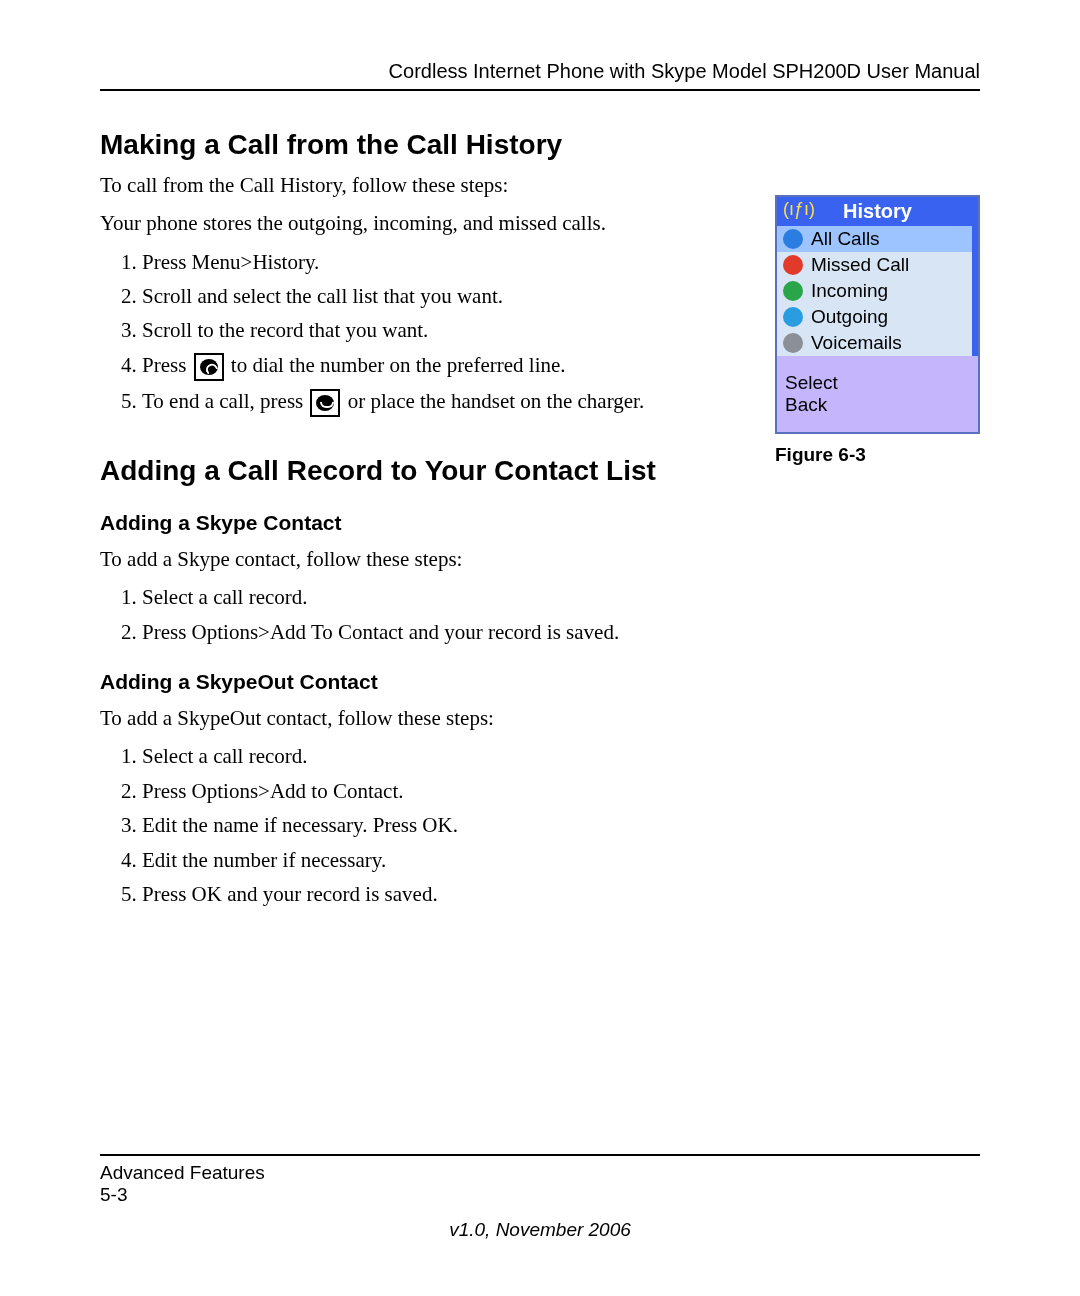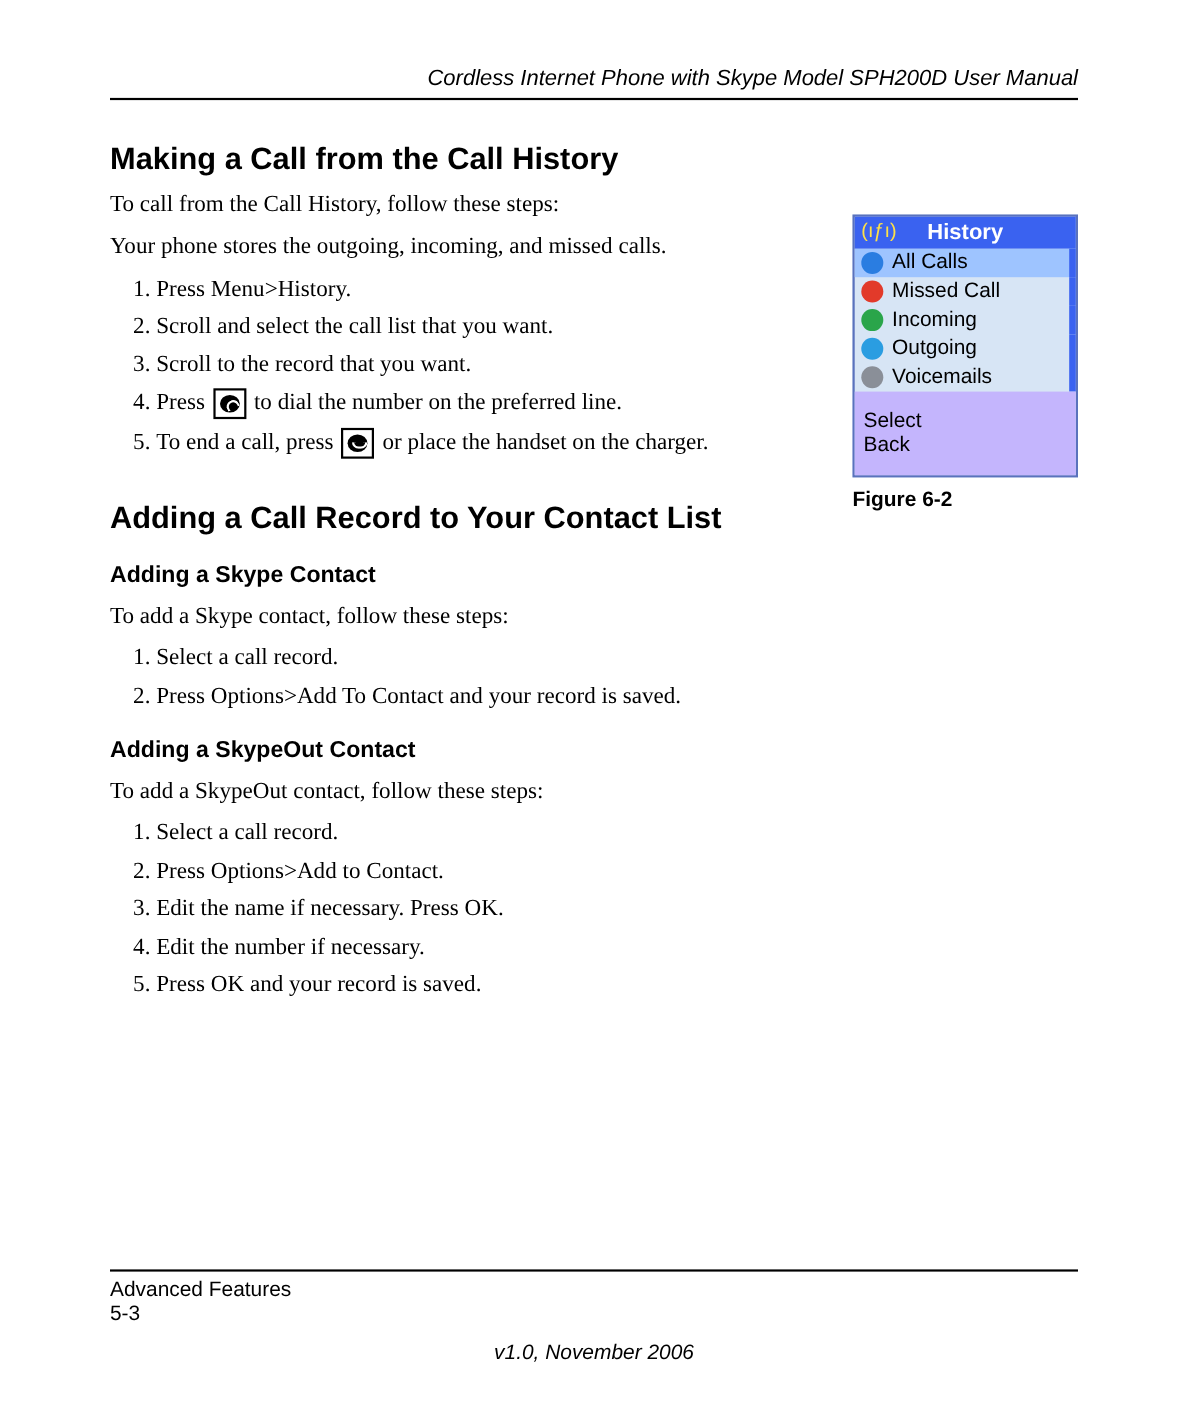--- a/index.html
+++ b/index.html
@@ -9,21 +9,20 @@
     color:#000;
     position:relative;
   }
   .page{
     padding:60px 100px 0 100px;
     box-sizing:border-box;
     height:100%;
     position:relative;
   }
   .running-head{
-    font-style:italic;
     font-family:Arial,Helvetica,sans-serif;
     font-size:20px;
     text-align:right;
     padding-bottom:6px;
     border-bottom:2px solid #000;
   }
   h1.section{
     font-family:Arial,Helvetica,sans-serif;
     font-weight:bold;
     font-size:28px;
@@ -213,21 +212,21 @@
       </div>
       <div class="row">
         <span class="ico"><span class="disc grey"></span></span>
         <span class="lbl">Voicemails</span>
       </div>
       <div class="soft">
         <span>Select</span>
         <span>Back</span>
       </div>
     </div>
-    <div class="caption">Figure 6-2</div>
+    <div class="caption">Figure 6-3</div>
   </div>
 
   <h1 class="section">Adding a Call Record to Your Contact List</h1>
 
   <h2 class="sub">Adding a Skype Contact</h2>
   <p class="body">To add a Skype contact, follow these steps:</p>
   <ol class="steps">
     <li>Select a call record.</li>
     <li>Press Options&gt;Add To Contact and your record is saved.</li>
   </ol>

